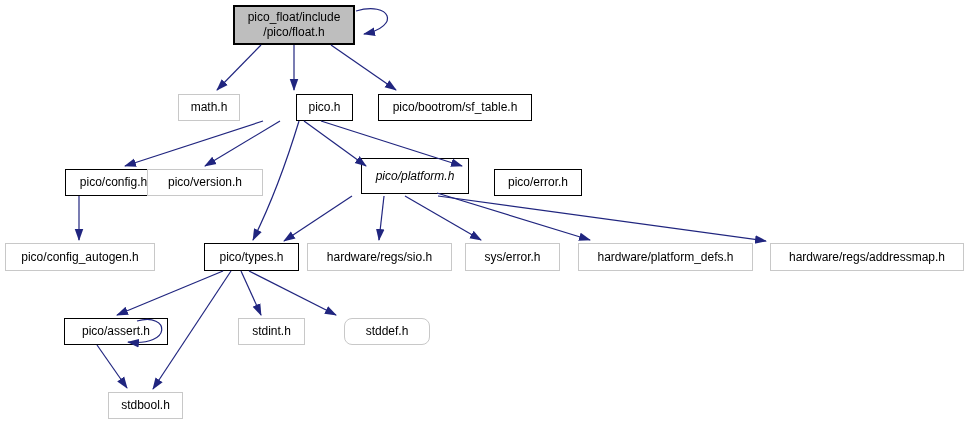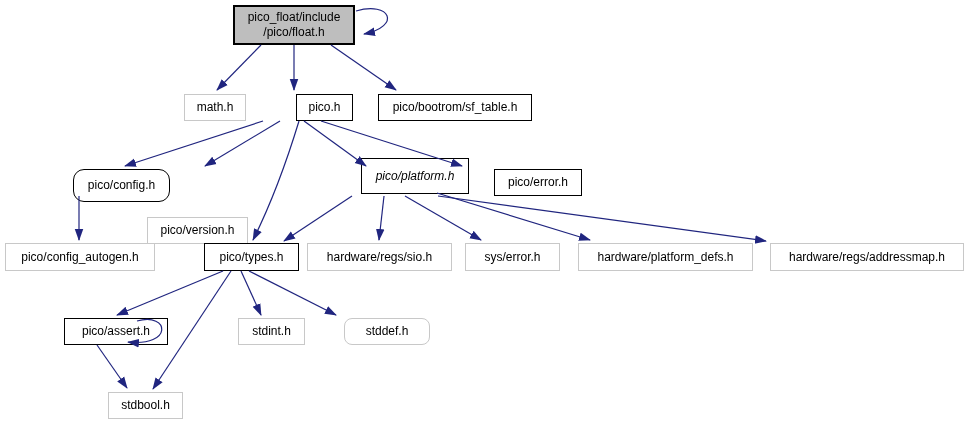--- a/index.html
+++ b/index.html
@@ -29,25 +29,25 @@
   .node.root{border:2px solid var(--doc-border,#000);background:var(--root-fill,#bebebe);}
   .edge-path{fill:none;stroke:var(--edge,#20257f);stroke-width:1.2px;}
 </style>
 </head>
 <body>
 
 <div class="canvas">
   <div id="node-layer">
       <div class="node root" style="left: 233px; top: 5px; width: 122px; height: 40px;">pico_float/include
 /pico/float.h</div>
-      <div class="node undoc" style="left: 184px; top: 94px; width: 62px; height: 27px;">math.h</div>
+      <div class="node undoc" style="left: 178px; top: 94px; width: 62px; height: 27px;">math.h</div>
       <div class="node doc" style="left: 265px; top: 94px; width: 57px; height: 27px;">pico.h</div>
       <div class="node doc" style="left: 347px; top: 94px; width: 154px; height: 27px;">pico/bootrom/sf_table.h</div>
-      <div class="node doc" style="left: 42px; top: 169px; width: 97px; height: 33px; border-radius: 11px;">pico/config.h</div>
-      <div class="node undoc" style="left: 147px; top: 169px; width: 101px; height: 27px; margin-top: 48px;">pico/version.h</div>
+      <div class="node doc" style="left: 34px; top: 169px; width: 97px; height: 27px;">pico/config.h</div>
+      <div class="node undoc" style="left: 147px; top: 169px; width: 116px; height: 27px;">pico/version.h</div>
       <div class="node doc" style="left: 330px; top: 158px; width: 108px; height: 36px; font-style: italic;">pico/platform.h</div>
       <div class="node doc" style="left: 463px; top: 169px; width: 88px; height: 27px;">pico/error.h</div>
       <div class="node undoc" style="left: 5px; top: 243px; width: 150px; height: 28px;">pico/config_autogen.h</div>
       <div class="node doc" style="left: 173px; top: 243px; width: 95px; height: 28px;">pico/types.h</div>
       <div class="node undoc" style="left: 307px; top: 243px; width: 145px; height: 28px;">hardware/regs/sio.h</div>
       <div class="node undoc" style="left: 465px; top: 243px; width: 95px; height: 28px;">sys/error.h</div>
       <div class="node undoc" style="left: 578px; top: 243px; width: 175px; height: 28px;">hardware/platform_defs.h</div>
       <div class="node undoc" style="left: 770px; top: 243px; width: 194px; height: 28px;">hardware/regs/addressmap.h</div>
       <div class="node doc" style="left: 33px; top: 318px; width: 104px; height: 27px;">pico/assert.h</div>
       <div class="node undoc" style="left: 238px; top: 318px; width: 67px; height: 27px;">stdint.h</div>

